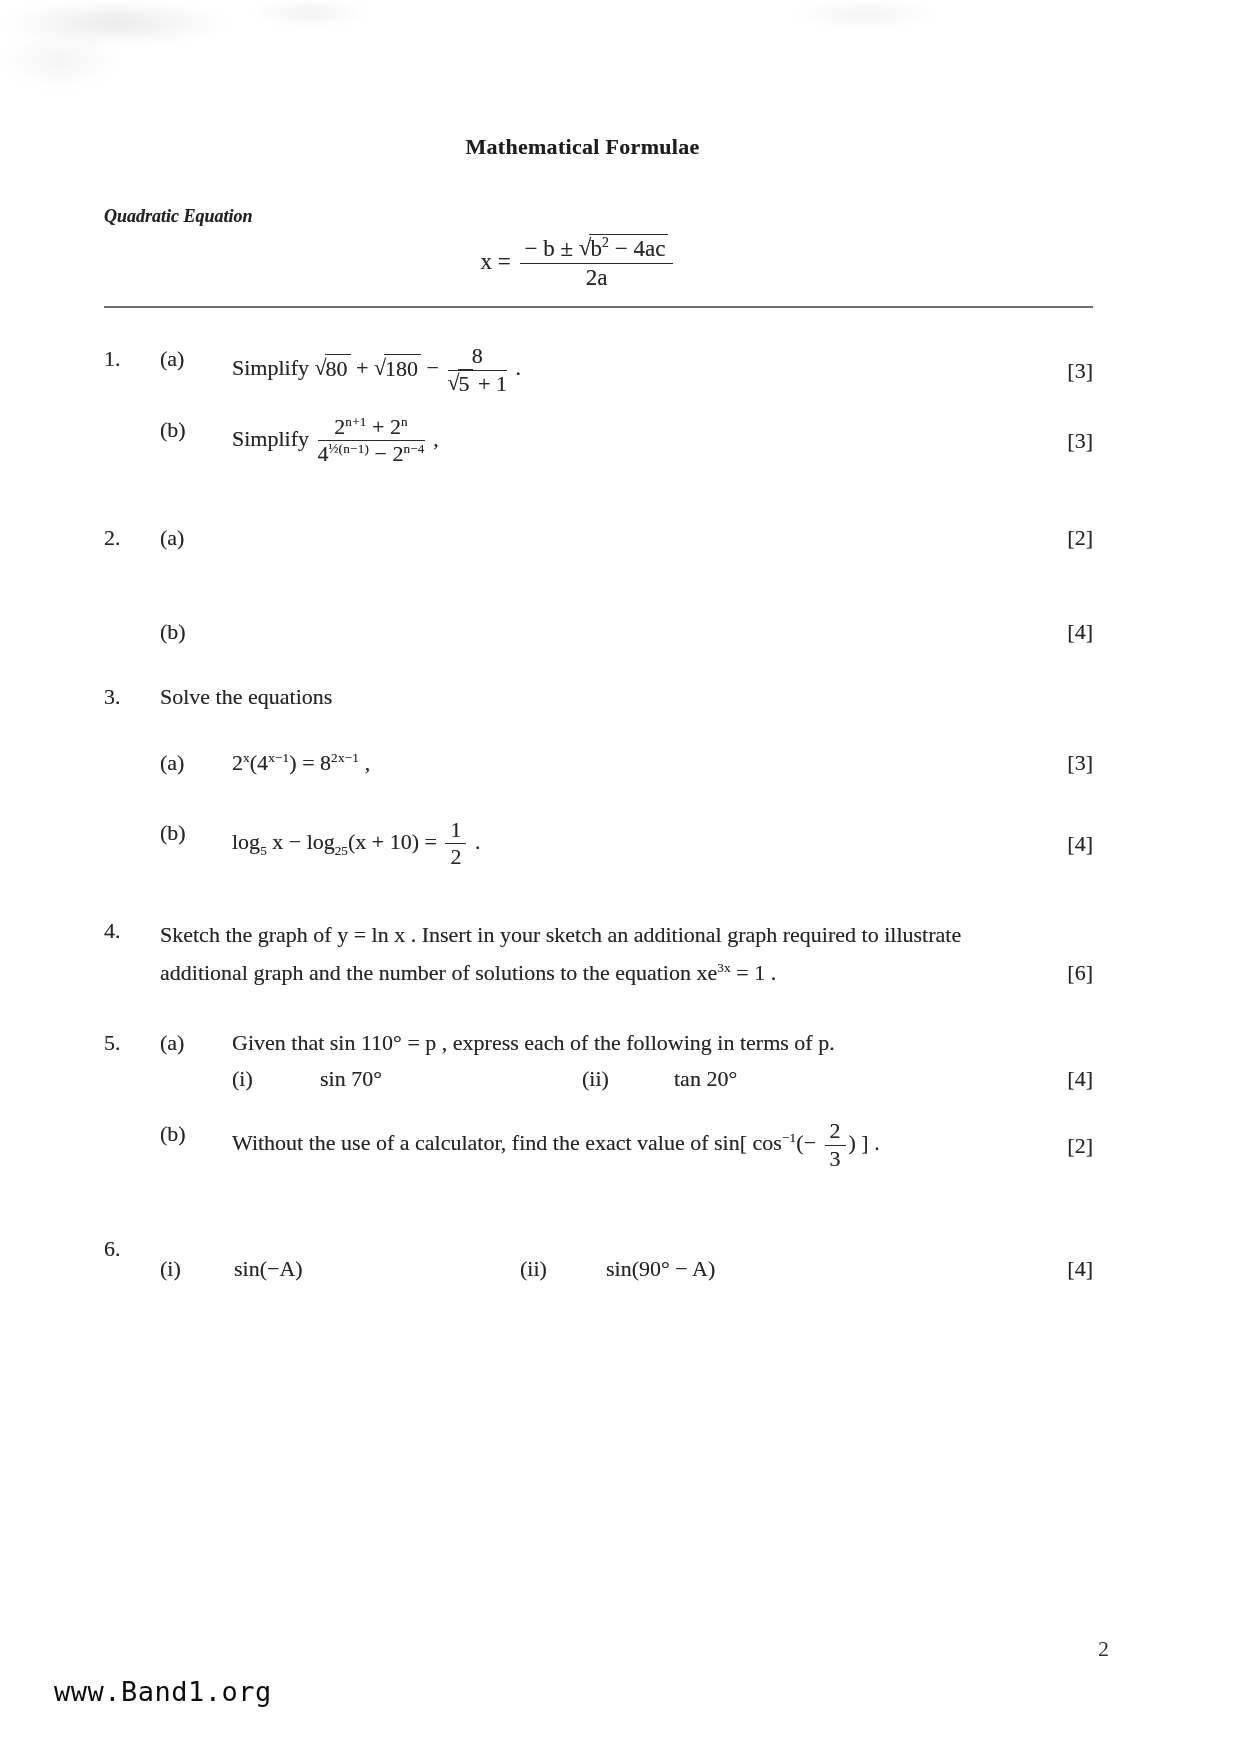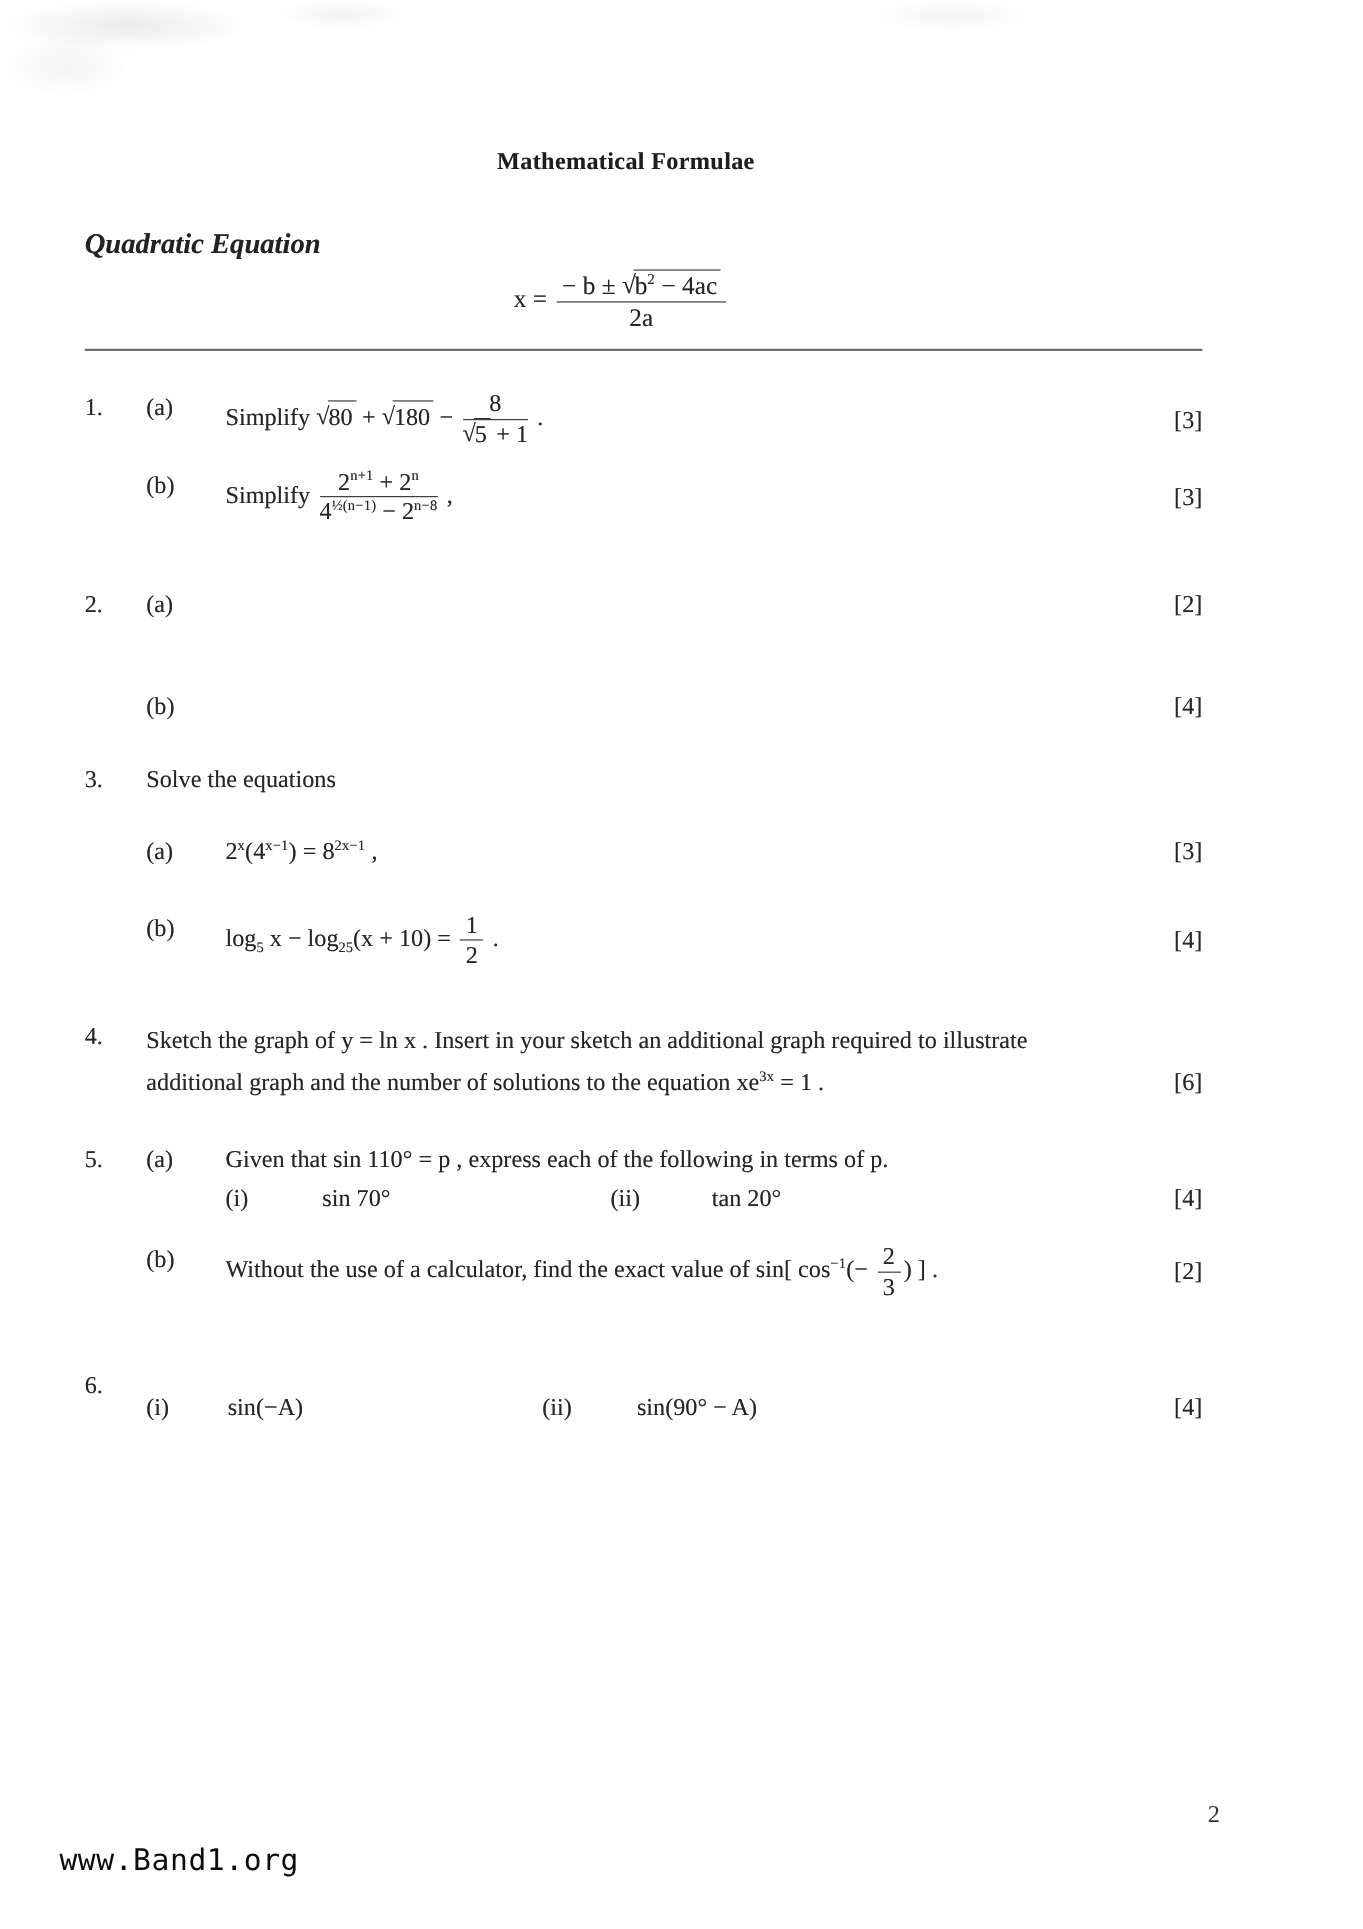--- a/index.html
+++ b/index.html
@@ -12,30 +12,30 @@
   .scan-noise{position:absolute;pointer-events:none;
     background:radial-gradient(ellipse at center, rgba(110,110,110,.14), transparent 70%);
     filter:blur(3px);}
   .noise-a{left:0;top:0;width:230px;height:46px;}
   .noise-b{left:250px;top:0;width:120px;height:26px;background:radial-gradient(ellipse, rgba(120,120,120,.10), transparent 70%);}
   .noise-c{left:790px;top:0;width:150px;height:28px;background:radial-gradient(ellipse, rgba(120,120,120,.09), transparent 70%);}
   .noise-d{left:0;top:30px;width:120px;height:60px;background:radial-gradient(ellipse, rgba(120,120,120,.08), transparent 70%);}
 
   .page{
     position:absolute;left:0;top:0;width:1239px;box-sizing:border-box;
-    padding:132px 146px 0 77px;
+    padding:132px 146px 0 104px;
     font-size:22px;line-height:1.35;
     text-shadow:0 0 .6px rgba(20,20,20,.45);
   }
   .title{
     text-align:center;font-weight:700;font-size:22px;letter-spacing:.3px;
     transform:translateX(-16px);
     margin-bottom:42px;color:#1e1e1e;
   }
-  .fheading{font-weight:700;font-style:italic;font-size:26px;margin-bottom:6px;color:#222;}
+  .fheading{font-weight:700;font-style:italic;font-size:18px;margin-bottom:6px;color:#222;}
   .fintro{margin-bottom:2px;}
   .formula-line{ text-align:center; margin:8px 40px 16px 0; font-size:23px;}
   .divider{border:none;border-top:2px solid rgba(60,60,60,.75);margin:0 0 36px 0;width:100%;}
 
   .qrow{display:grid;grid-template-columns:56px 72px 1fr 62px;align-items:center;}
   .qnum{grid-column:1;align-self:start;}
   .plabel{grid-column:2;align-self:start;padding-top:0;}
   .qtext{grid-column:3;padding-right:14px;}
   .marks{grid-column:4;justify-self:end;white-space:nowrap;}
   .span25{grid-column:2/5;}
@@ -102,21 +102,21 @@
           <span class="den"><span class="sqrt"><span class="rsym">√</span><span class="rad">5</span></span> + 1</span>
         </span> .</span>
     <span class="marks">[3]</span>
   </div>
 
   <div class="qrow mb56">
     <span class="qnum"></span>
     <span class="plabel">(b)</span>
     <span class="qtext">Simplify <span class="frac">
           <span class="num">2<sup>n+1</sup> + 2<sup>n</sup></span>
-          <span class="den">4<sup>½(n−1)</sup> − 2<sup>n−8</sup></span>
+          <span class="den">4<sup>½(n−1)</sup> − 2<sup>n−4</sup></span>
         </span> ,</span>
     <span class="marks">[3]</span>
   </div>
 
   <div class="qrow mb64">
     <span class="qnum">2.</span>
     <span class="plabel">(a)</span>
     <span class="marks">[2]</span>
   </div>
 

